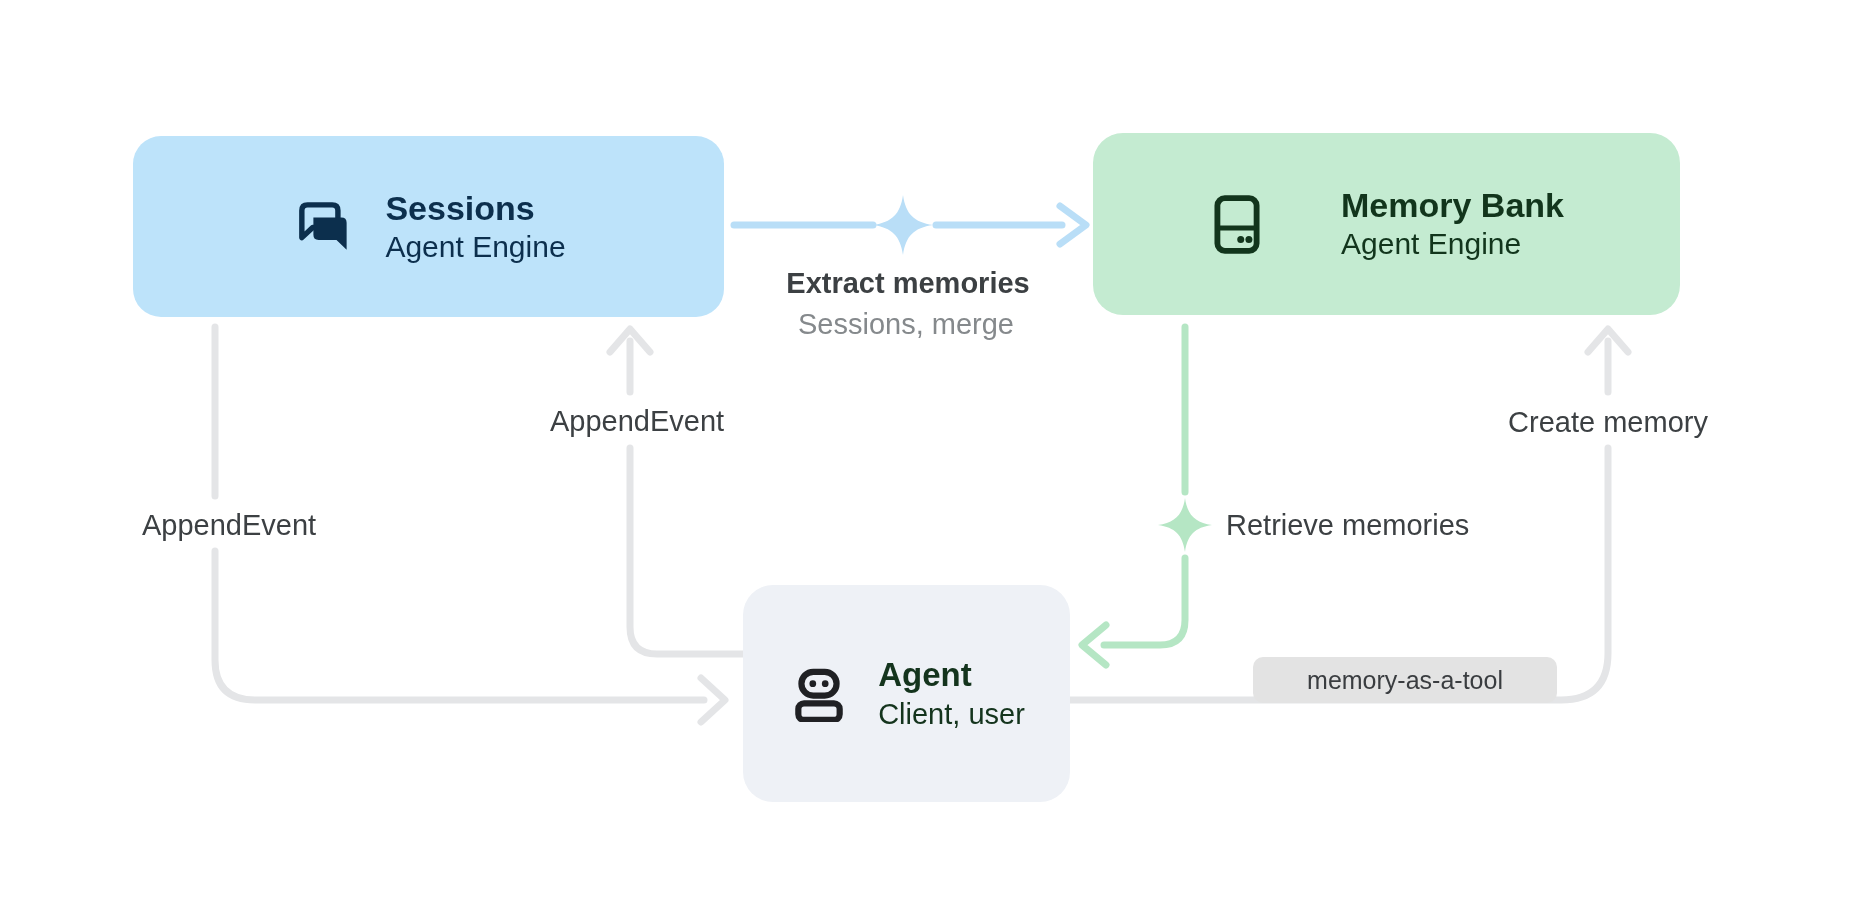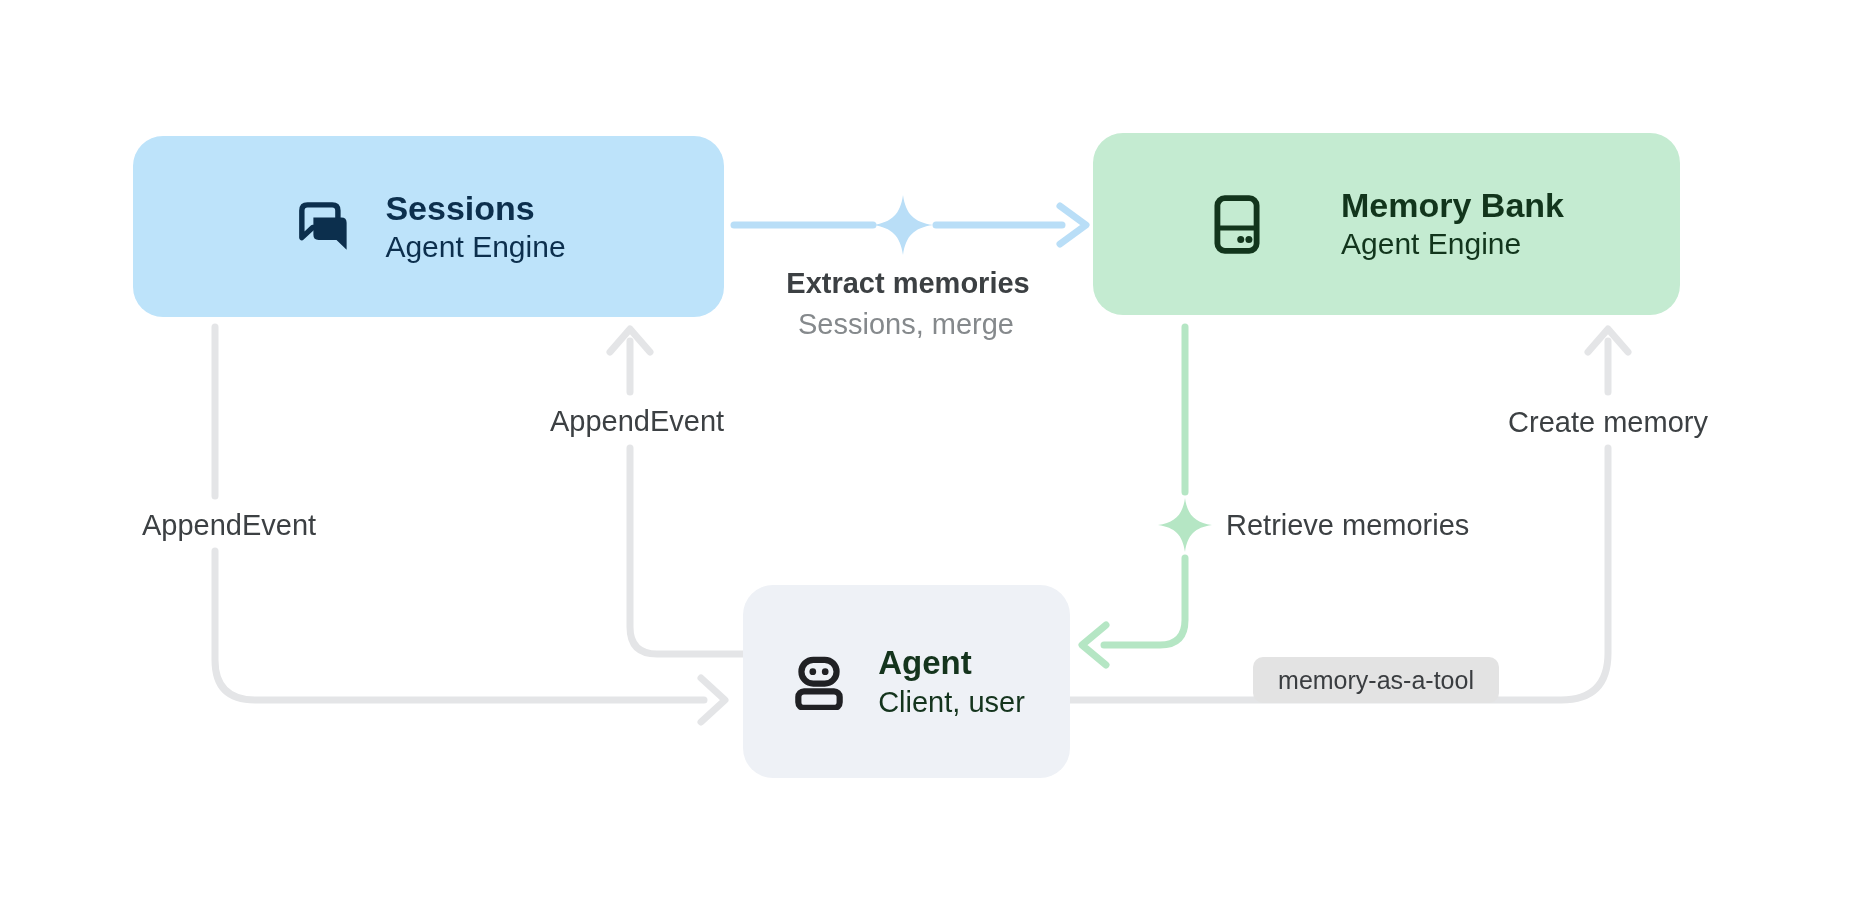--- a/index.html
+++ b/index.html
@@ -7,35 +7,35 @@
     position:relative;width:1860px;height:904px;background:#fff;overflow:hidden;
     font-family:"Liberation Sans", sans-serif;
   }
   #edges{position:absolute;left:0;top:0;width:1860px;height:904px;}
   .node{
     position:absolute;border-radius:30px;display:flex;align-items:center;justify-content:center;gap:28px;
   }
   .node .txt{display:flex;flex-direction:column;justify-content:center;}
   .node .title{font-weight:700;font-size:34px;line-height:40px;}
   .node .subtitle{font-weight:400;font-size:30px;line-height:38px;}
-  #node-sessions{left:133px;top:136px;width:591px;height:181px;background:var(--sessions-box-bg);}
+  #node-sessions{left:133px;top:136px;width:591px;height:181px;background:var(--sessions-box-bg);border-radius:28px;}
   #node-sessions .title,#node-sessions .subtitle{color:var(--sessions-fg);}
   #node-memory{left:1093px;top:133px;width:587px;height:182px;background:var(--memory-box-bg);}
   #node-memory .title,#node-memory .subtitle{color:var(--memory-fg);margin-left:48px;}
-  #node-agent{left:743px;top:585px;width:327px;height:193px;background:var(--agent-box-bg);}
+  #node-agent{left:743px;top:585px;width:327px;height:217px;background:var(--agent-box-bg);}
   #node-agent .title{font-size:33px;color:var(--agent-fg);}
   #node-agent .subtitle{font-size:29px;color:var(--agent-fg);}
   .edge-label{
     position:absolute;font-size:29px;color:var(--label-fg);white-space:nowrap;
   }
   .edge-label.centered{transform:translateX(-50%);}
   .edge-label.strong{font-weight:600;}
   .edge-label.muted{color:var(--sublabel-fg);}
   .chip{
-    position:absolute;left:1253px;top:657px;width:246px;height:46px;border-radius:10px;
+    position:absolute;left:1253px;top:657px;width:304px;height:46px;border-radius:10px;
     background:var(--chip-bg);color:var(--chip-fg);font-size:25px;
     display:flex;align-items:center;justify-content:center;white-space:nowrap;
   }
   .icon{flex:0 0 auto;display:block;}
 </style>
 </head>
 <body>
 
 <div id="canvas">
 

